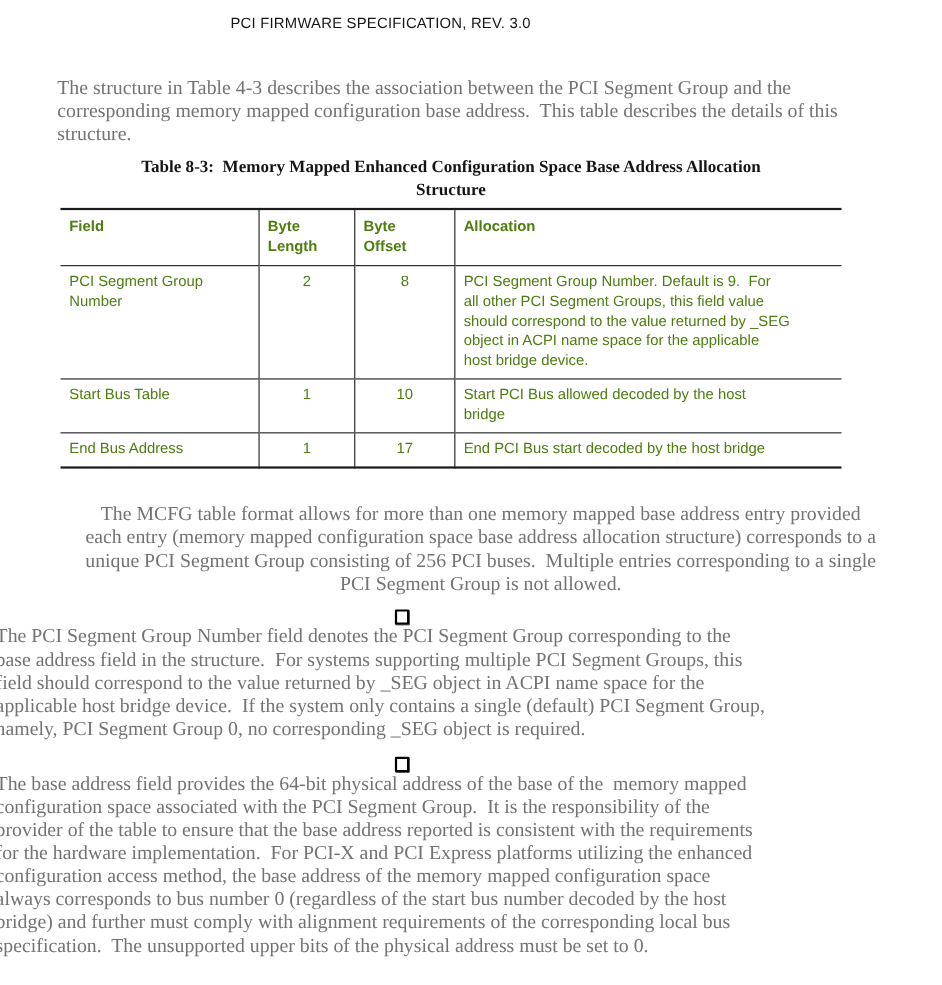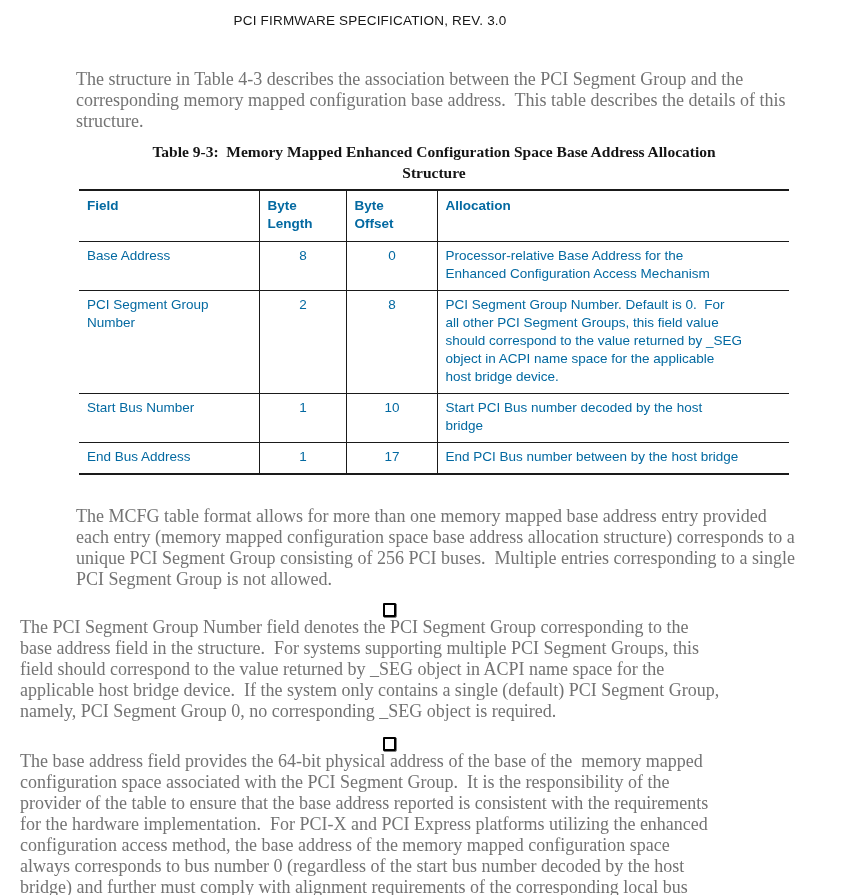--- a/index.html
+++ b/index.html
@@ -11,21 +11,20 @@
     width: 856px;
     height: 895px;
     overflow: hidden;
     color: #000000;
     font-family: "Liberation Serif", serif;
   }
   .page {
     position: relative;
     width: 692px;
     height: 895px;
-    margin-left: 24px;
   }
   .doc-header {
     margin: 0;
     padding-top: 13px;
     text-align: center;
     font-family: "Liberation Sans", sans-serif;
     font-size: 13.5px;
     letter-spacing: 0.2px;
     color: #161616;
     white-space: pre-wrap;
@@ -54,21 +53,21 @@
   .spec-table {
     margin: 6px 0 0 55px;
     width: 710px;
     border-collapse: collapse;
     table-layout: fixed;
     border-top: 2px solid #1a1a1a;
     border-bottom: 2px solid #1a1a1a;
     font-family: "Liberation Sans", sans-serif;
     font-size: 13.5px;
     line-height: 18px;
-    color: #0369a1;
+    color: #4d7c0f;
   }
   .spec-table th,
   .spec-table td {
     border-bottom: 1.5px solid #1a1a1a;
     vertical-align: top;
     padding: 5px 7px 7px 8px;
     text-align: left;
     white-space: pre-wrap;
     overflow: hidden;
   }
@@ -84,20 +83,21 @@
   .col-field  { width: 180px; }
   .col-blen   { width: 87px; }
   .col-boff   { width: 91px; }
   .col-desc   { width: 352px; }
   .num {
     text-align: center !important;
   }
   .mcfg {
     margin: 31px 0 0 52px;
     width: 770px;
+    text-align: center;
   }
   .bullet {
     display: flex;
     align-items: center;
     margin: 9px 0 0 52px;
     flex-direction: column;
   }
   .bullet + .bullet {
     margin-top: 11px;
   }
@@ -118,21 +118,21 @@
 <body>
 
 <div class="page">
 
   <p class="doc-header">PCI FIRMWARE SPECIFICATION, REV. 3.0</p>
 
   <p class="body-text intro">The structure in Table 4-3 describes the association between the PCI Segment Group and the
 corresponding memory mapped configuration base address.  This table describes the details of this
 structure.</p>
 
-  <div class="table-caption">Table 9-3:  Memory Mapped Enhanced Configuration Space Base Address Allocation
+  <div class="table-caption">Table 8-3:  Memory Mapped Enhanced Configuration Space Base Address Allocation
 Structure</div>
 
   <table class="spec-table">
     <colgroup>
       <col class="col-field">
       <col class="col-blen">
       <col class="col-boff">
       <col class="col-desc">
     </colgroup>
     <thead>
@@ -140,49 +140,42 @@
         <th>Field</th>
         <th>Byte
 Length</th>
         <th>Byte
 Offset</th>
         <th>Allocation</th>
       </tr>
     </thead>
     <tbody>
       <tr>
-        <td>Base Address</td>
-        <td class="num">8</td>
-        <td class="num">0</td>
-        <td>Processor-relative Base Address for the
-Enhanced Configuration Access Mechanism</td>
-      </tr>
-      <tr>
         <td>PCI Segment Group
 Number</td>
         <td class="num">2</td>
         <td class="num">8</td>
-        <td>PCI Segment Group Number. Default is 0.  For
+        <td>PCI Segment Group Number. Default is 9.  For
 all other PCI Segment Groups, this field value
 should correspond to the value returned by _SEG
 object in ACPI name space for the applicable
 host bridge device.</td>
       </tr>
       <tr>
-        <td>Start Bus Number</td>
+        <td>Start Bus Table</td>
         <td class="num">1</td>
         <td class="num">10</td>
-        <td>Start PCI Bus number decoded by the host
+        <td>Start PCI Bus allowed decoded by the host
 bridge</td>
       </tr>
       <tr>
         <td>End Bus Address</td>
         <td class="num">1</td>
         <td class="num">17</td>
-        <td>End PCI Bus number between by the host bridge</td>
+        <td>End PCI Bus start decoded by the host bridge</td>
       </tr>
     </tbody>
   </table>
 
   <p class="body-text mcfg">The MCFG table format allows for more than one memory mapped base address entry provided
 each entry (memory mapped configuration space base address allocation structure) corresponds to a
 unique PCI Segment Group consisting of 256 PCI buses.  Multiple entries corresponding to a single
 PCI Segment Group is not allowed.</p>
 
   <div class="bullet">

